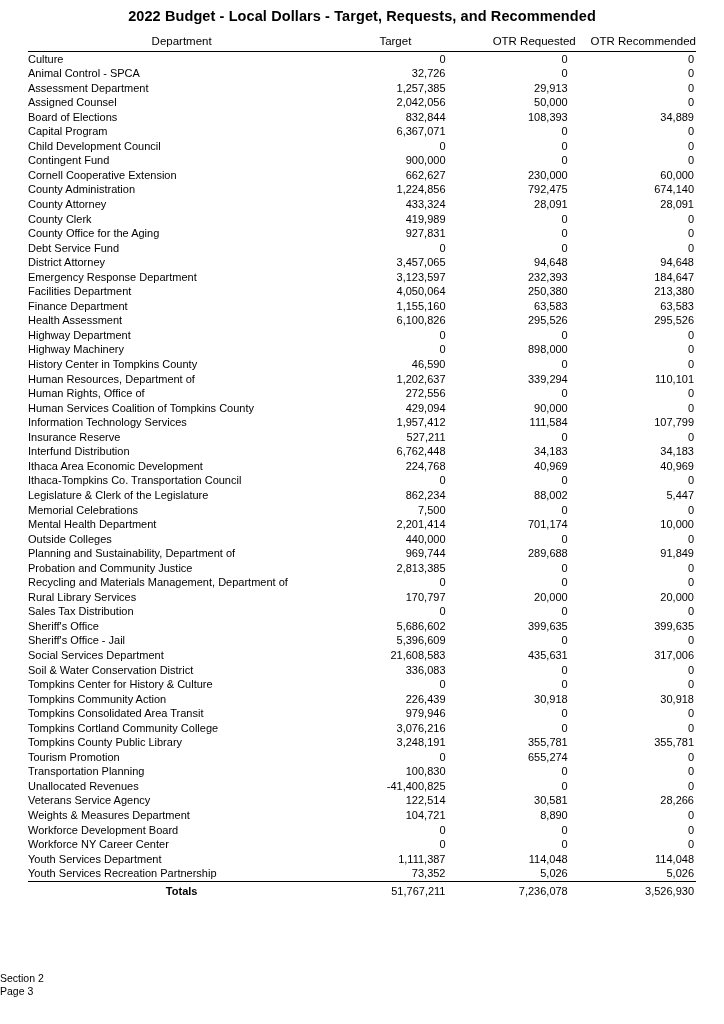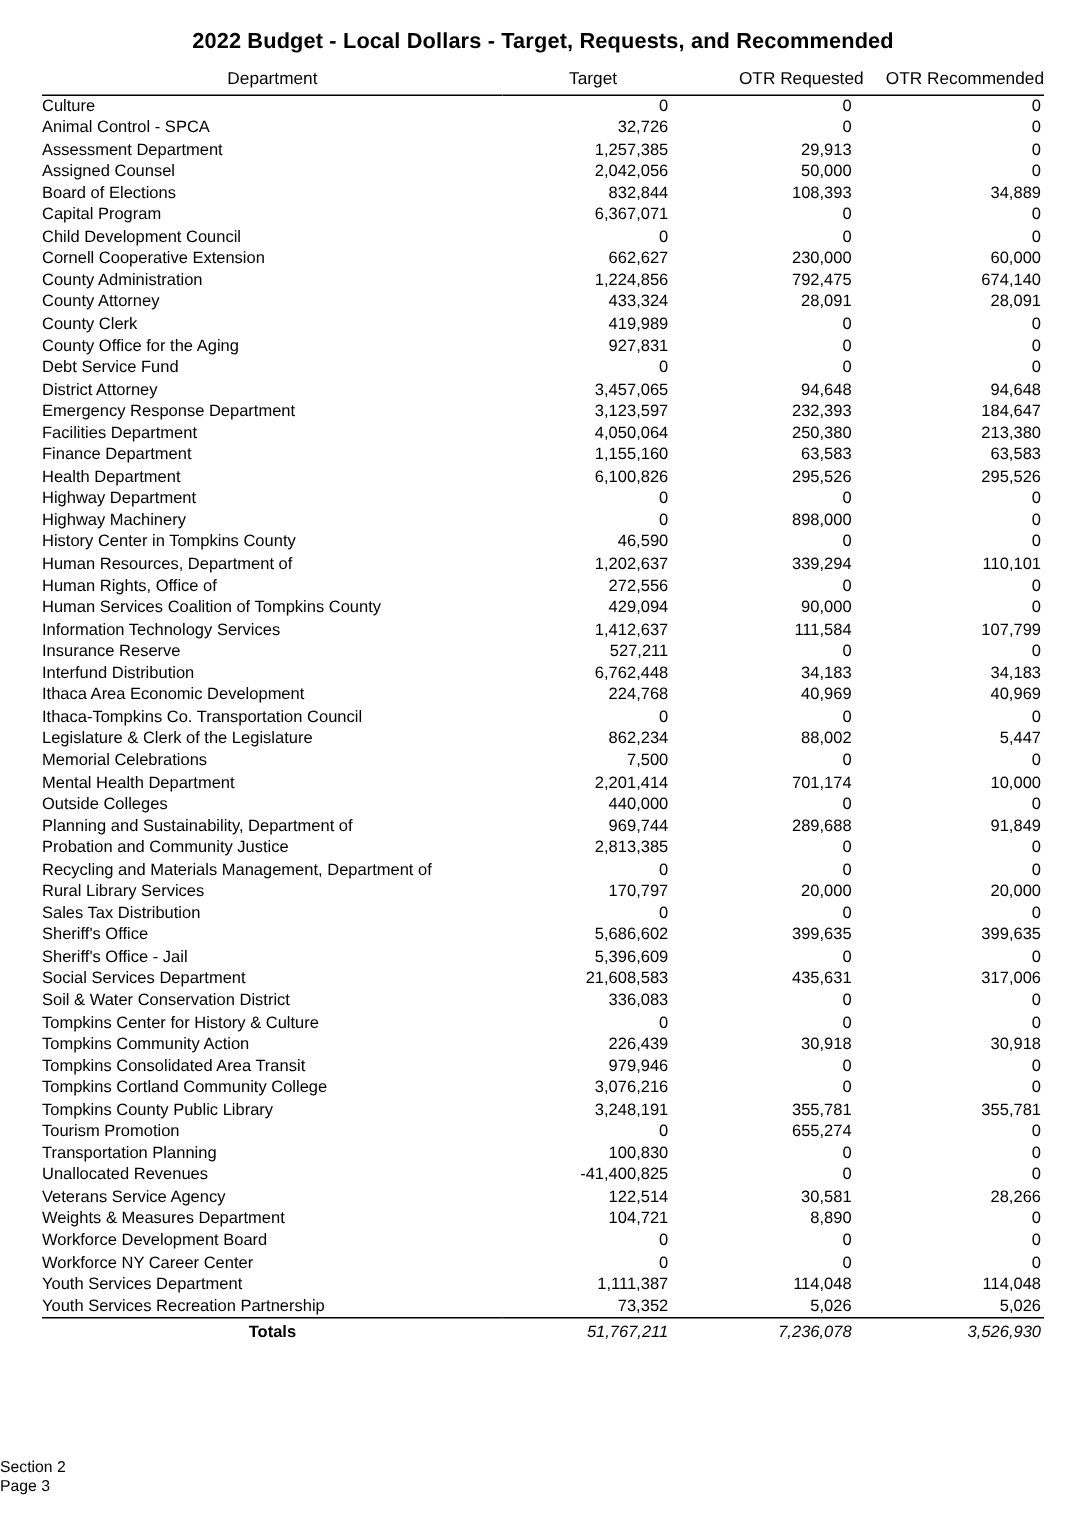--- a/index.html
+++ b/index.html
@@ -12,21 +12,21 @@
     height: 1024px;
     font-family: "Liberation Sans", sans-serif;
     color: #000000;
     position: relative;
     overflow: hidden;
   }
   .page {
     width: 724px;
     height: 1024px;
     box-sizing: border-box;
-    padding: 16px 28px 0 28px;
+    padding: 4px 28px 0 28px;
     position: relative;
   }
   .doc-title {
     text-align: center;
     font-size: 14.5px;
     font-weight: bold;
     margin: 4px 0 10px 0;
     letter-spacing: 0.1px;
   }
   table.budget {
@@ -82,21 +82,20 @@
     border-top: 1.1px solid #000;
     padding-top: 2px;
     font-weight: bold;
   }
   tr.totals td.dept {
     text-align: center;
     padding-left: 0;
   }
   tr.totals td.num {
     font-weight: normal;
-    font-style: italic;
   }
   .footer {
     position: absolute;
     left: 0;
     right: 0;
     bottom: 26px;
     text-align: left;
     font-size: 10.5px;
     line-height: 13px;
   }
@@ -160,20 +159,26 @@
           <td class="num req">0</td>
           <td class="num rec">0</td>
         </tr>
         <tr>
           <td class="dept">Child Development Council</td>
           <td class="num target">0</td>
           <td class="num req">0</td>
           <td class="num rec">0</td>
         </tr>
         <tr>
+          <td class="dept">Contingent Fund</td>
+          <td class="num target">900,000</td>
+          <td class="num req">0</td>
+          <td class="num rec">0</td>
+        </tr>
+        <tr>
           <td class="dept">Cornell Cooperative Extension</td>
           <td class="num target">662,627</td>
           <td class="num req">230,000</td>
           <td class="num rec">60,000</td>
         </tr>
         <tr>
           <td class="dept">County Administration</td>
           <td class="num target">1,224,856</td>
           <td class="num req">792,475</td>
           <td class="num rec">674,140</td>
@@ -220,21 +225,21 @@
           <td class="num req">250,380</td>
           <td class="num rec">213,380</td>
         </tr>
         <tr>
           <td class="dept">Finance Department</td>
           <td class="num target">1,155,160</td>
           <td class="num req">63,583</td>
           <td class="num rec">63,583</td>
         </tr>
         <tr>
-          <td class="dept">Health Department</td>
+          <td class="dept">Health Assessment</td>
           <td class="num target">6,100,826</td>
           <td class="num req">295,526</td>
           <td class="num rec">295,526</td>
         </tr>
         <tr>
           <td class="dept">Highway Department</td>
           <td class="num target">0</td>
           <td class="num req">0</td>
           <td class="num rec">0</td>
         </tr>
@@ -263,21 +268,21 @@
           <td class="num rec">0</td>
         </tr>
         <tr>
           <td class="dept">Human Services Coalition of Tompkins County</td>
           <td class="num target">429,094</td>
           <td class="num req">90,000</td>
           <td class="num rec">0</td>
         </tr>
         <tr>
           <td class="dept">Information Technology Services</td>
-          <td class="num target">1,412,637</td>
+          <td class="num target">1,957,412</td>
           <td class="num req">111,584</td>
           <td class="num rec">107,799</td>
         </tr>
         <tr>
           <td class="dept">Insurance Reserve</td>
           <td class="num target">527,211</td>
           <td class="num req">0</td>
           <td class="num rec">0</td>
         </tr>
         <tr>

